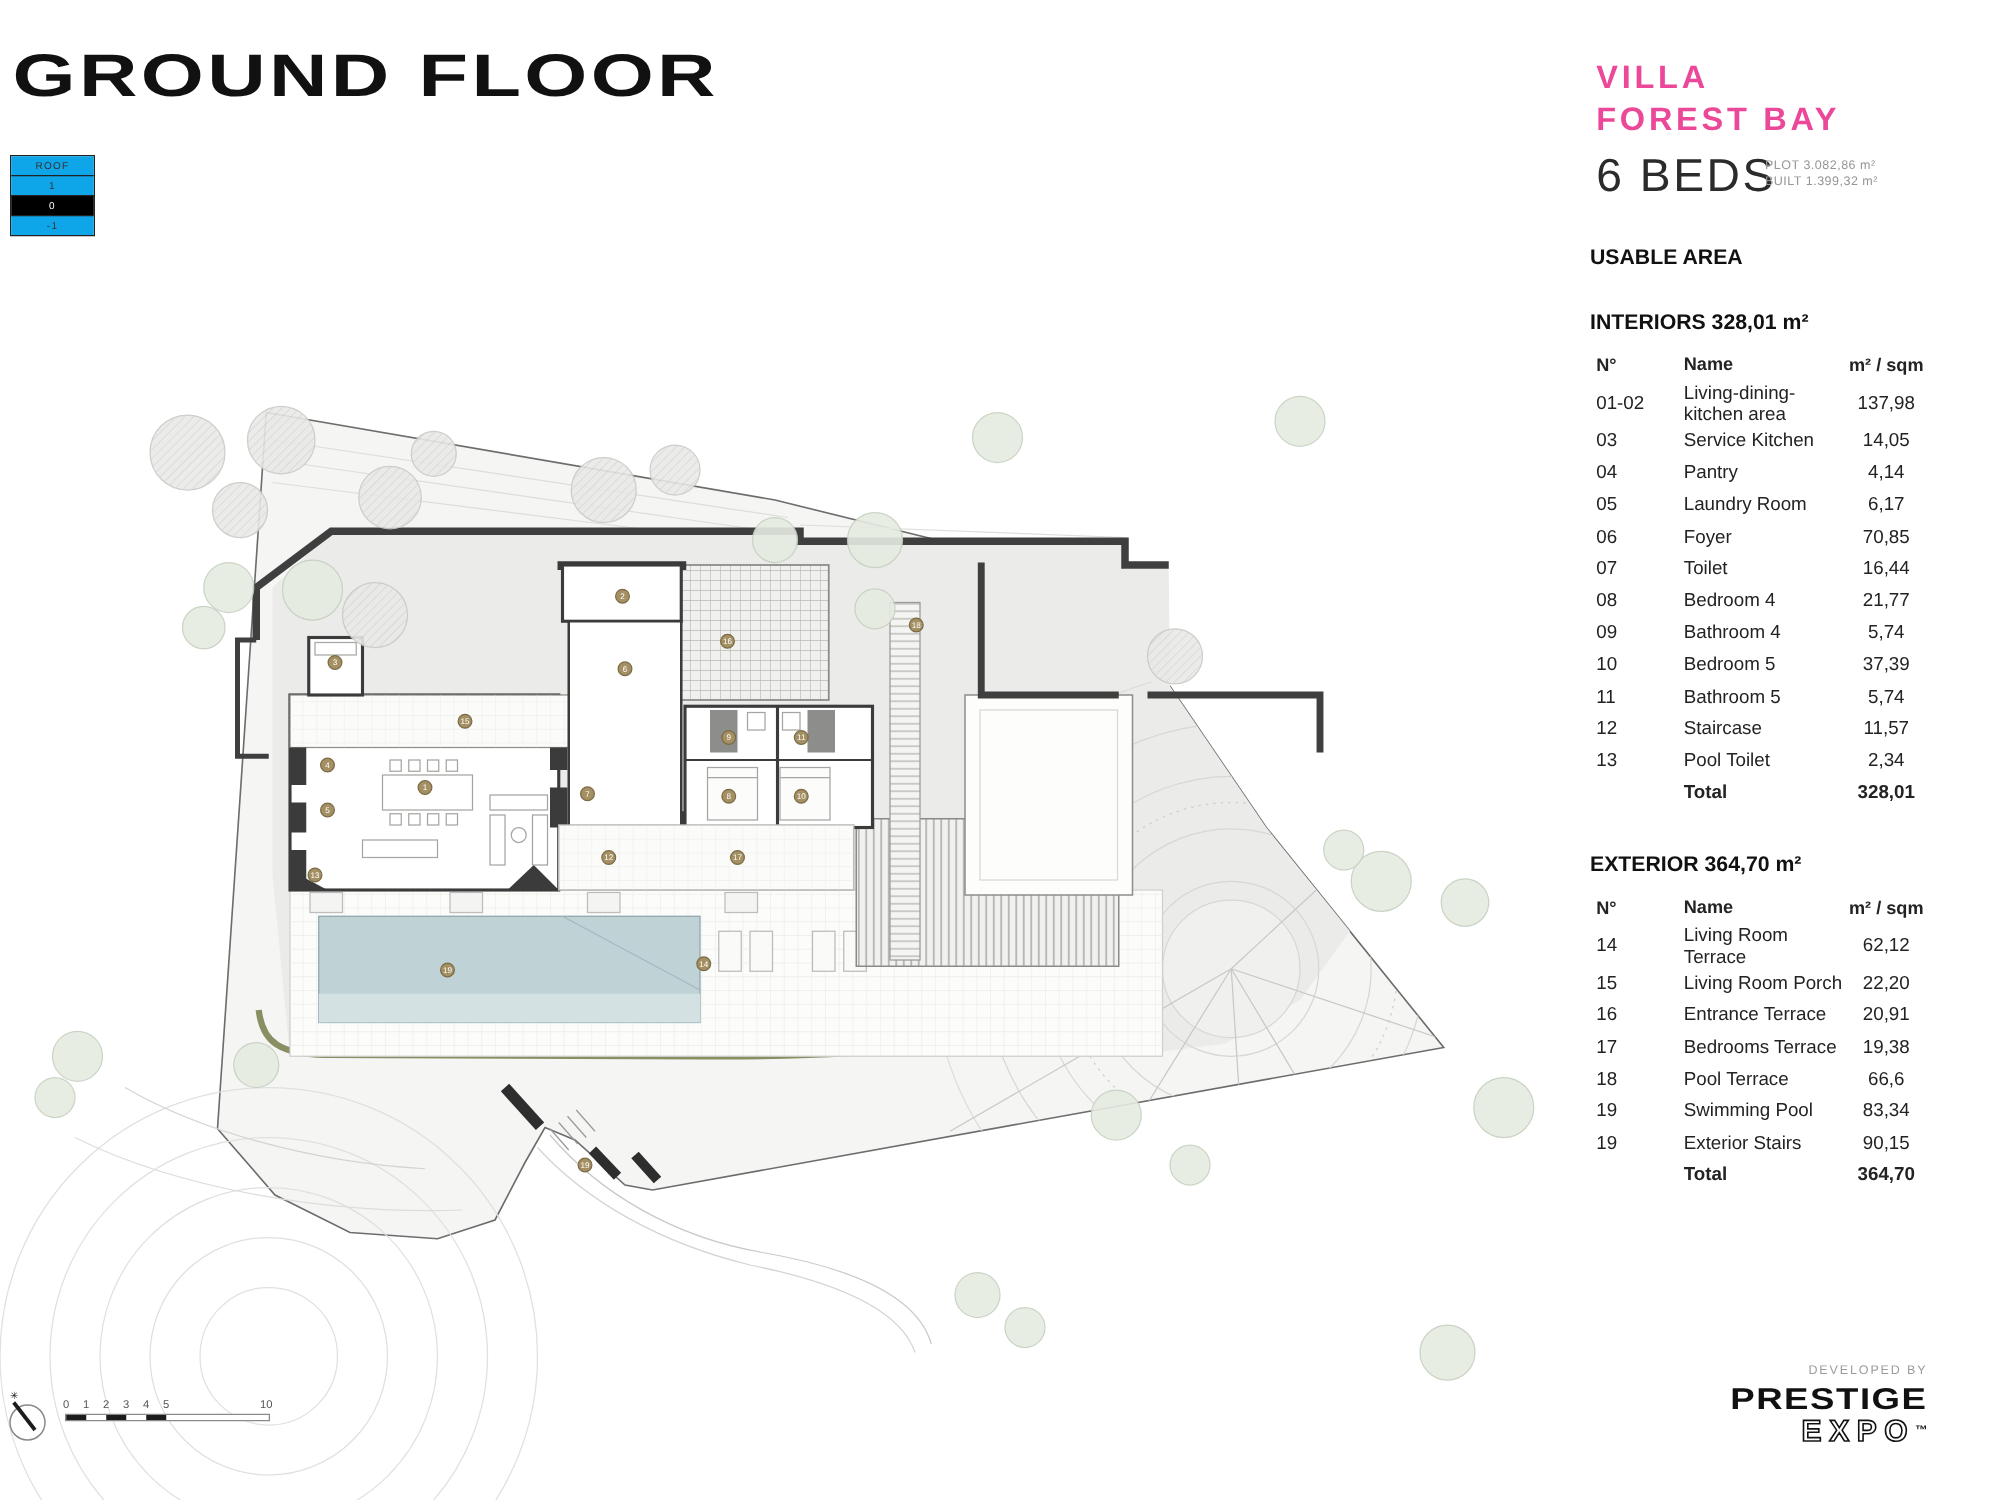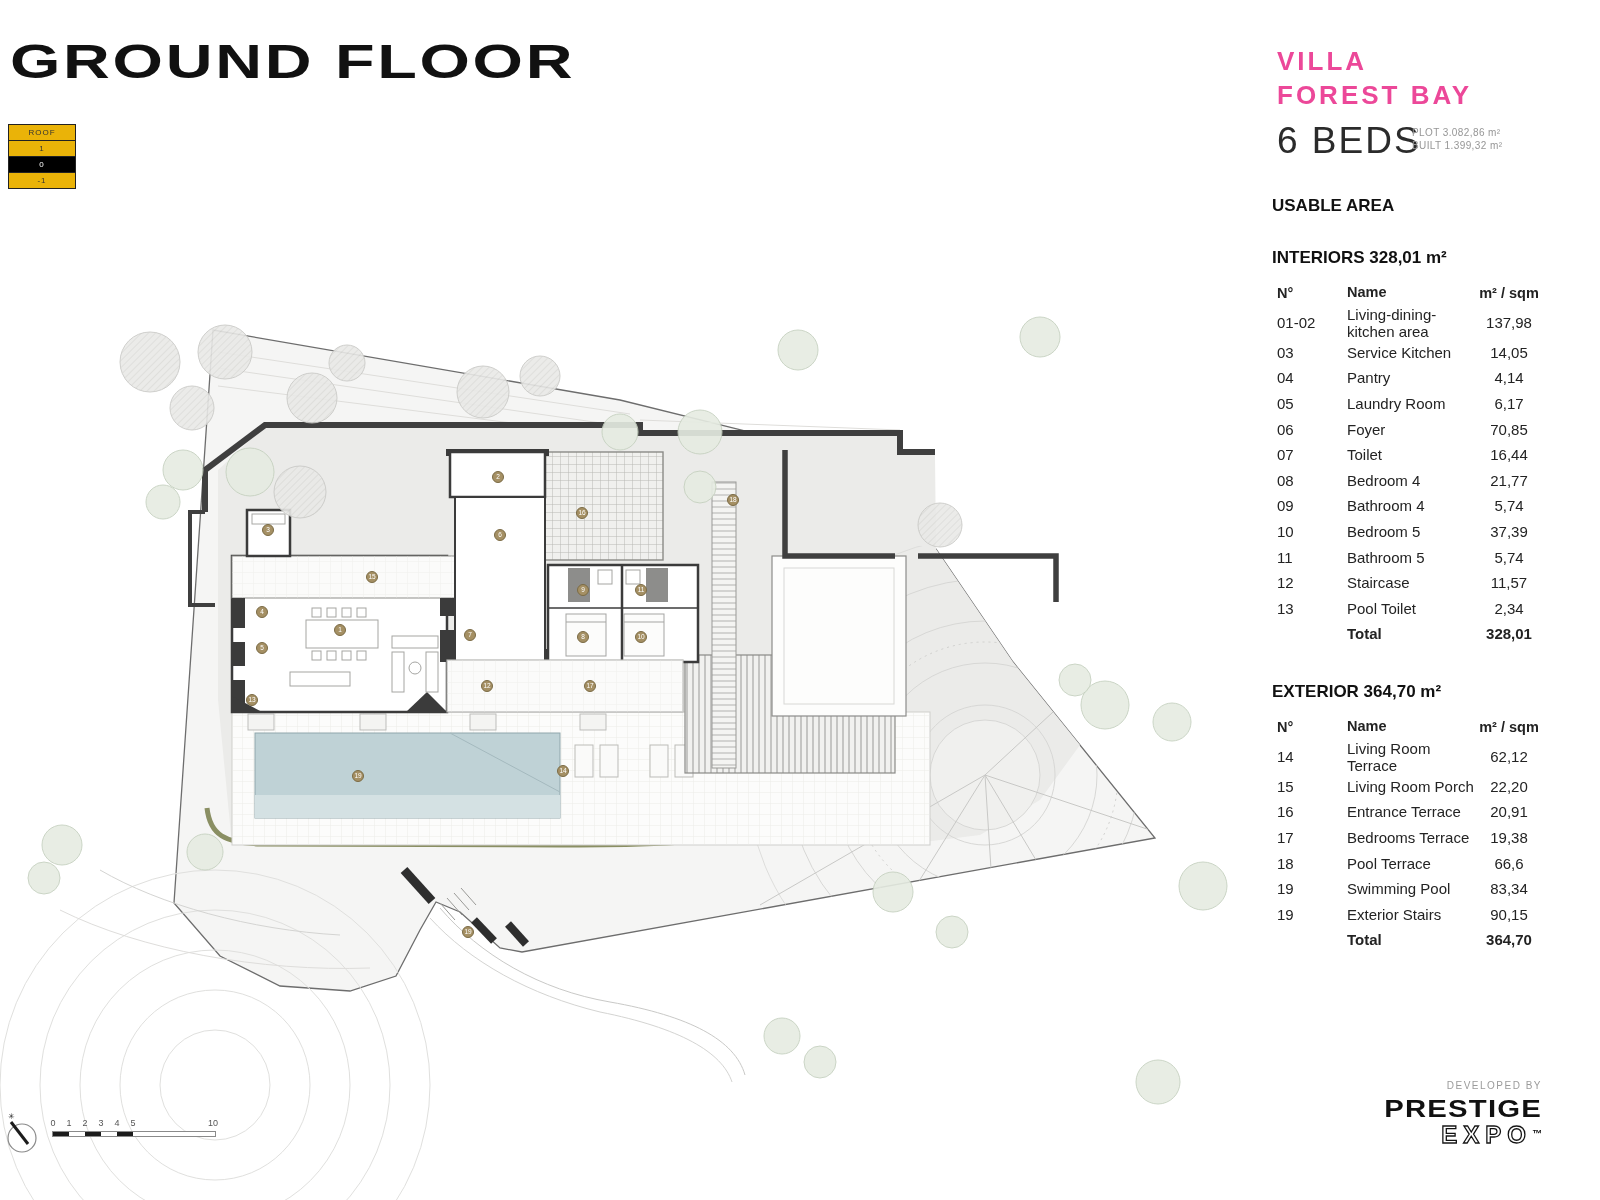--- a/index.html
+++ b/index.html
@@ -5,39 +5,39 @@
   html,body{margin:0;padding:0;background:#fff;}
   #page{position:relative;width:1600px;height:1200px;background:#fff;overflow:hidden;
         font-family:"Liberation Sans",sans-serif;color:#1a1a1a;}
   .abs{position:absolute;}
   
   .main-title{left:10px;top:34px;font-size:48px;font-weight:900;letter-spacing:2px;
       transform:scaleX(1.35);transform-origin:left center;white-space:nowrap;color:#111;}
   
   .floor-box{left:8px;top:124px;width:66px;border:1px solid #222;}
   .floor-row{height:15px;line-height:15px;text-align:center;font-size:8px;letter-spacing:1px;
-      color:#333;border-top:1px solid #222;background:#eab308;cursor:pointer;}
+      color:#333;border-top:1px solid #222;background:#0ea5e9;cursor:pointer;}
   .floor-row:first-child{border-top:none;}
   .floor-row.active{background:#000;color:#fff;}
   
   .villa{left:1277px;font-size:26px;font-weight:800;letter-spacing:3px;color:#ec4899;white-space:nowrap;}
   .beds{left:1277px;top:120px;font-size:37px;font-weight:400;letter-spacing:2px;color:#2b2b2b;white-space:nowrap;}
   .plotbuilt{left:1412px;top:126px;font-size:10px;line-height:13px;color:#969696;letter-spacing:.4px;white-space:nowrap;}
   .section-label{left:1272px;font-size:17px;font-weight:800;color:#111;white-space:nowrap;}
   .tbl{left:1277px;width:262px;font-size:15px;color:#232323;}
   .tr{display:flex;min-height:25.6px;align-items:center;}
   .tr .c0{width:70px;flex:none;}
   .tr .c1{width:132px;flex:none;line-height:17px;}
   .tr .c2{flex:1;text-align:center;}
   .tr.thead{font-weight:700;font-size:14.5px;}
   .tr.total{font-weight:700;}
   
   .disclaimer{left:318px;top:1119px;width:762px;font-size:10.5px;line-height:14px;color:#4c4c4c;}
   .devby{left:1396px;top:1080px;width:146px;text-align:right;}
-  .devby .small{font-size:10px;letter-spacing:1.5px;color:#9b9b9b;margin-bottom:4px;}
+  .devby .small{font-size:10px;letter-spacing:1.5px;color:#9b9b9b;margin-bottom:4px;margin-top:11px;}
   .brand1{font-size:24px;font-weight:900;letter-spacing:1px;color:#111;
       transform:scaleX(1.22);transform-origin:right center;white-space:nowrap;}
   .brand2{font-size:24px;font-weight:900;letter-spacing:6px;color:transparent;
       -webkit-text-stroke:1.3px #111;white-space:nowrap;margin-top:-2px;}
   .brand2 .tm{font-size:10px;letter-spacing:0;-webkit-text-stroke:0;color:#111;font-weight:700;vertical-align:6px;}
   .scalebar{left:52px;top:1118px;width:180px;height:26px;font-size:9px;color:#555;}
   .scalebar .lbl{position:absolute;top:0;transform:translateX(-50%);}
   .scalebar .bar{position:absolute;top:13px;left:0;width:162px;height:4px;border:1px solid #8a8a8a;background:#fff;}
   .scalebar .seg{position:absolute;top:0;height:4px;background:#1c1c1c;}
 </style>

